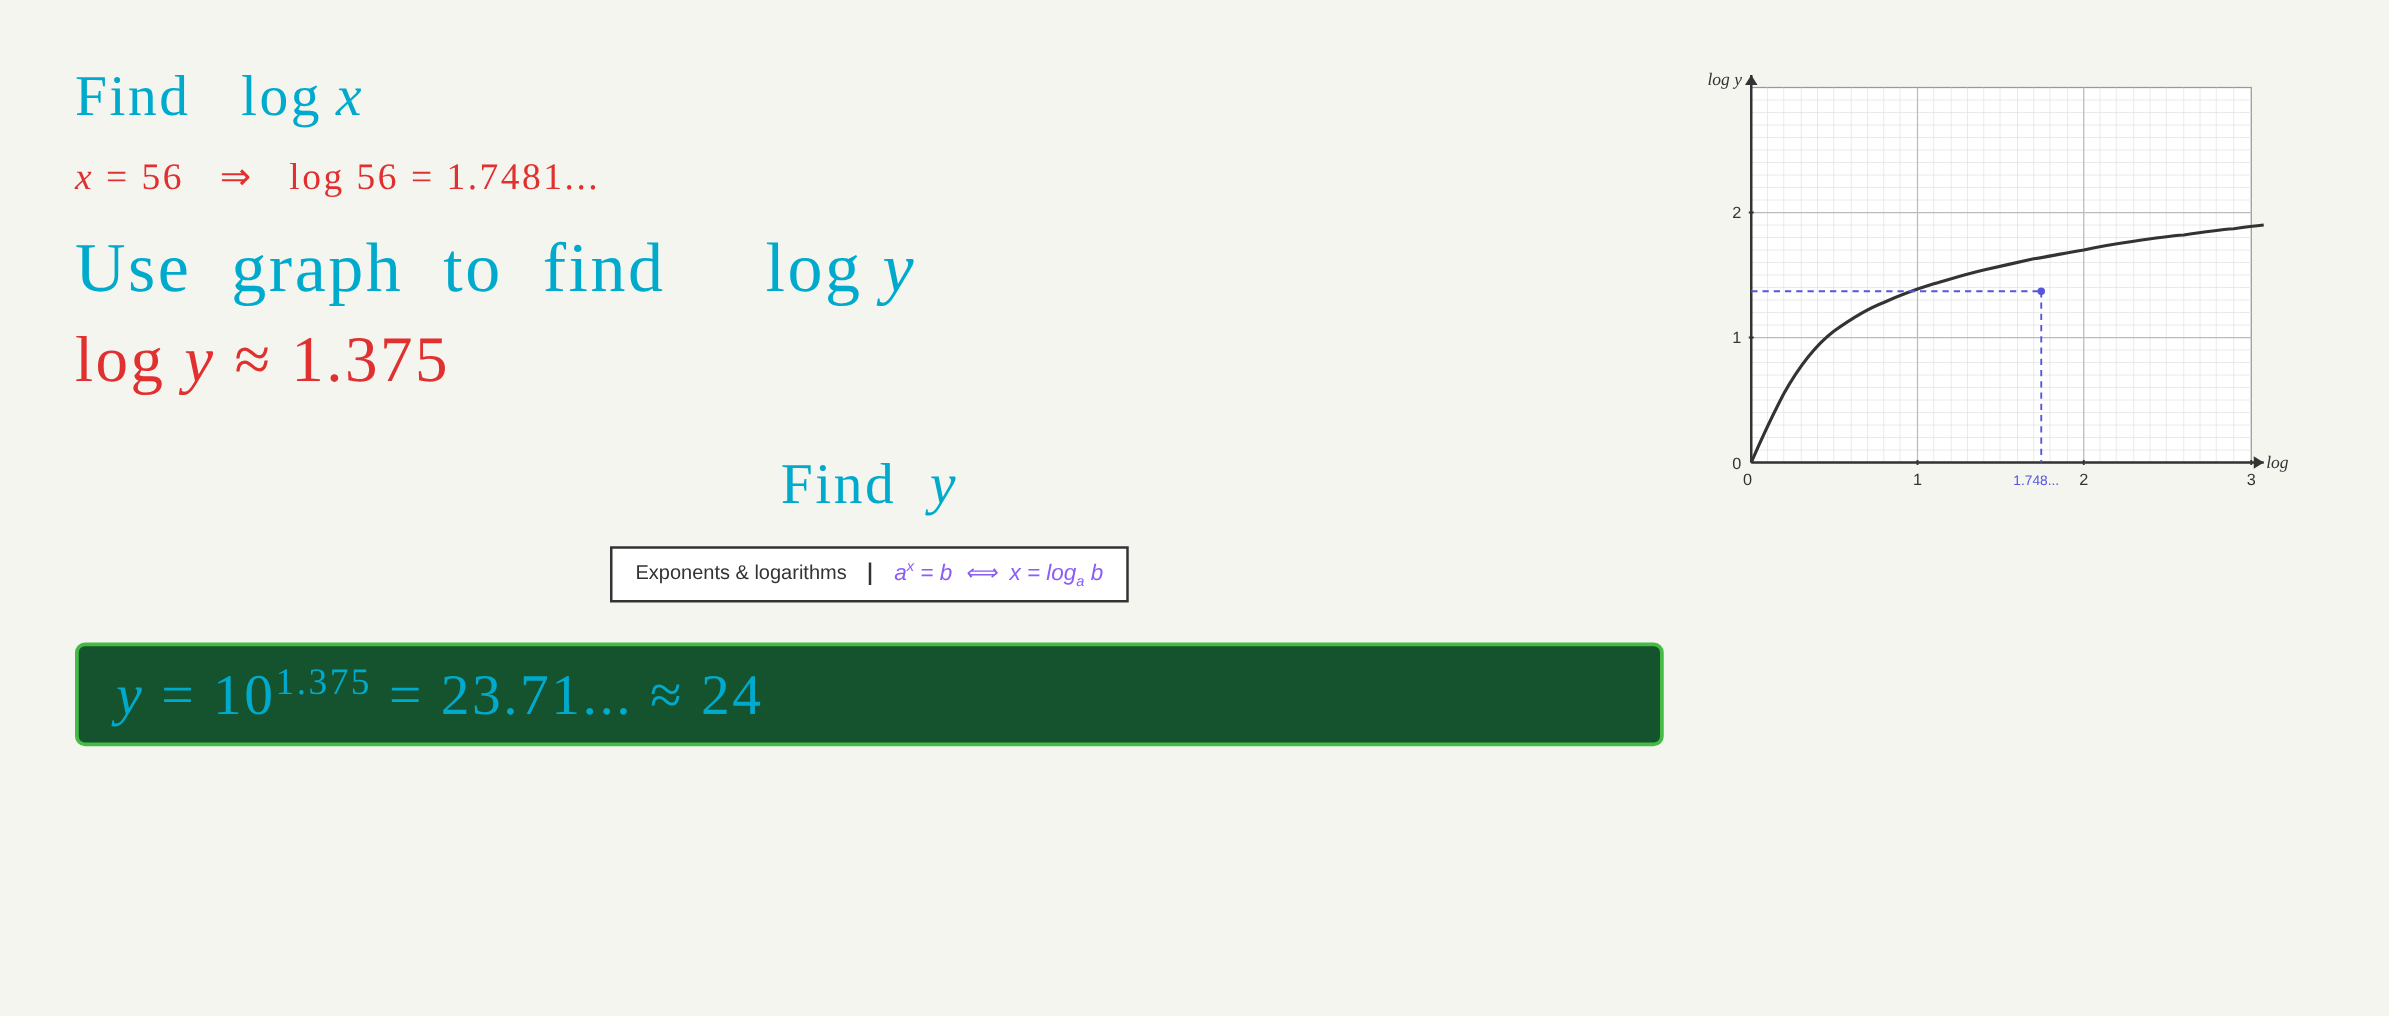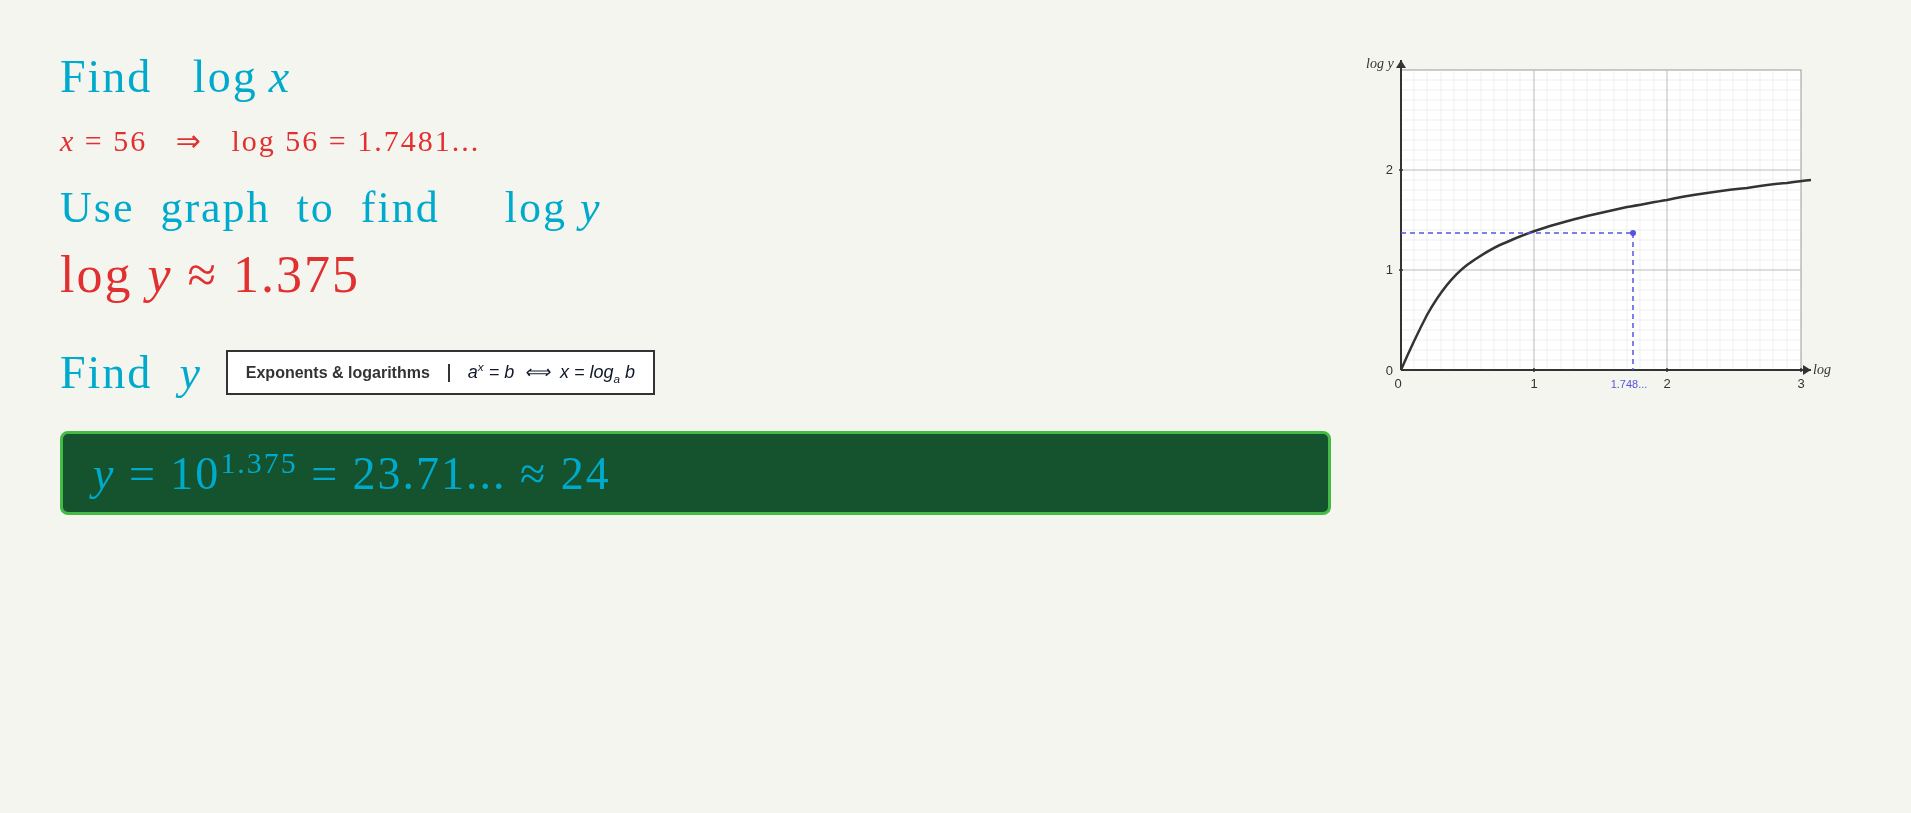--- a/index.html
+++ b/index.html
@@ -46,38 +46,38 @@
 
     .line-x-equals {
       font-size: 30px;
       color: #e03030;
       font-family: 'Comic Sans MS', cursive;
       letter-spacing: 2px;
       margin-top: 18px;
     }
 
     .line-use-graph {
-      font-size: 44px;
+      font-size: 56px;
       color: #00aacc;
       font-family: 'Comic Sans MS', cursive;
       letter-spacing: 2px;
       margin-top: 22px;
     }
 
     .line-logy {
       font-size: 52px;
       color: #e03030;
       font-family: 'Comic Sans MS', cursive;
       letter-spacing: 2px;
       margin-top: 10px;
     }
 
     .find-y-row {
       display: flex;
-      flex-direction: row;
+      flex-direction: column;
       align-items: center;
       gap: 24px;
       margin-top: 40px;
     }
 
     .line-find-y {
       font-size: 46px;
       color: #00aacc;
       font-family: 'Comic Sans MS', cursive;
       letter-spacing: 2px;
@@ -91,26 +91,25 @@
       align-items: center;
       gap: 0;
     }
 
     .exponent-label {
       font-size: 16px;
       color: #333;
       border-right: 2px solid #333;
       padding-right: 18px;
       margin-right: 18px;
-      font-weight: bold;
     }
 
     .exponent-formula {
       font-size: 18px;
-      color: #0f172a;
+      color: #8b5cf6;
       font-style: italic;
     }
 
     .result-box {
       border: 3px solid #44bb44;
       border-radius: 8px;
       padding: 12px 30px;
       background: #14532d;
       margin-top: 30px;
       display: inline-block;

